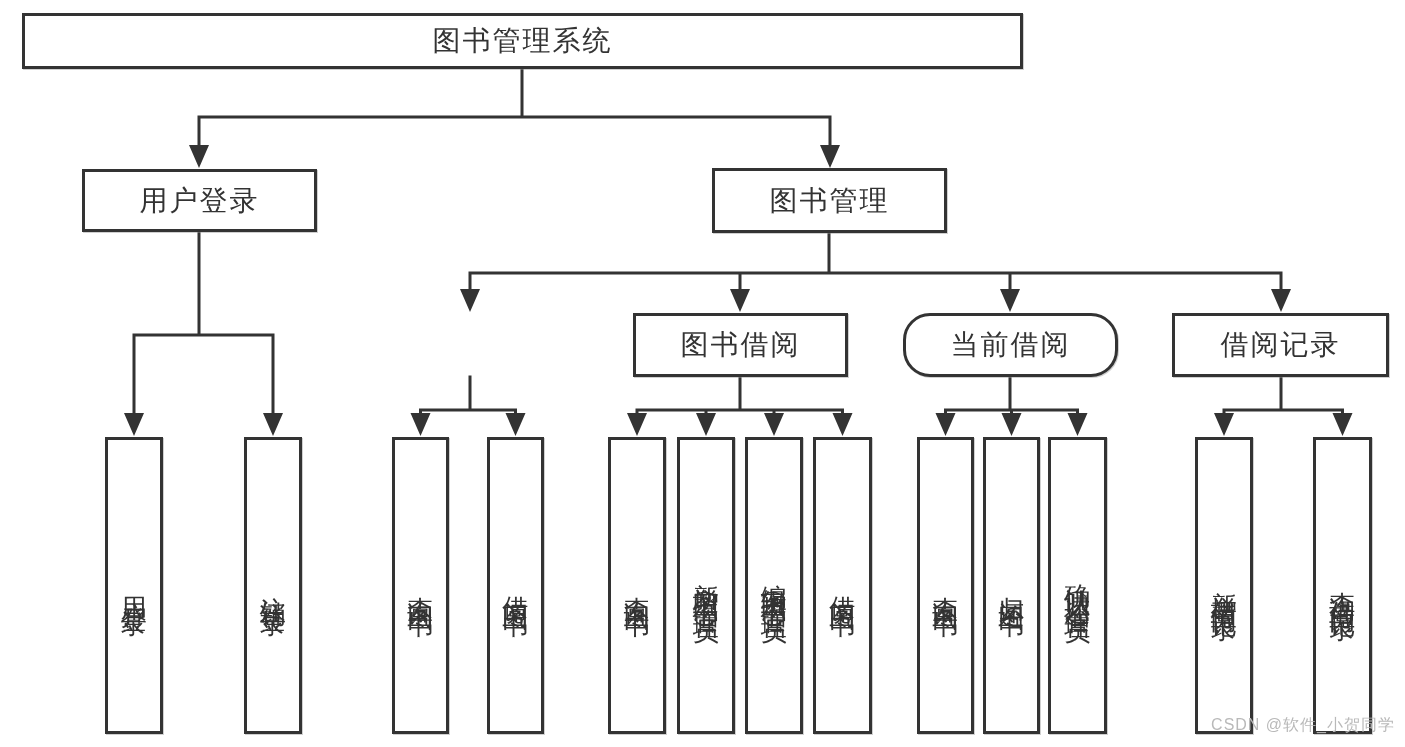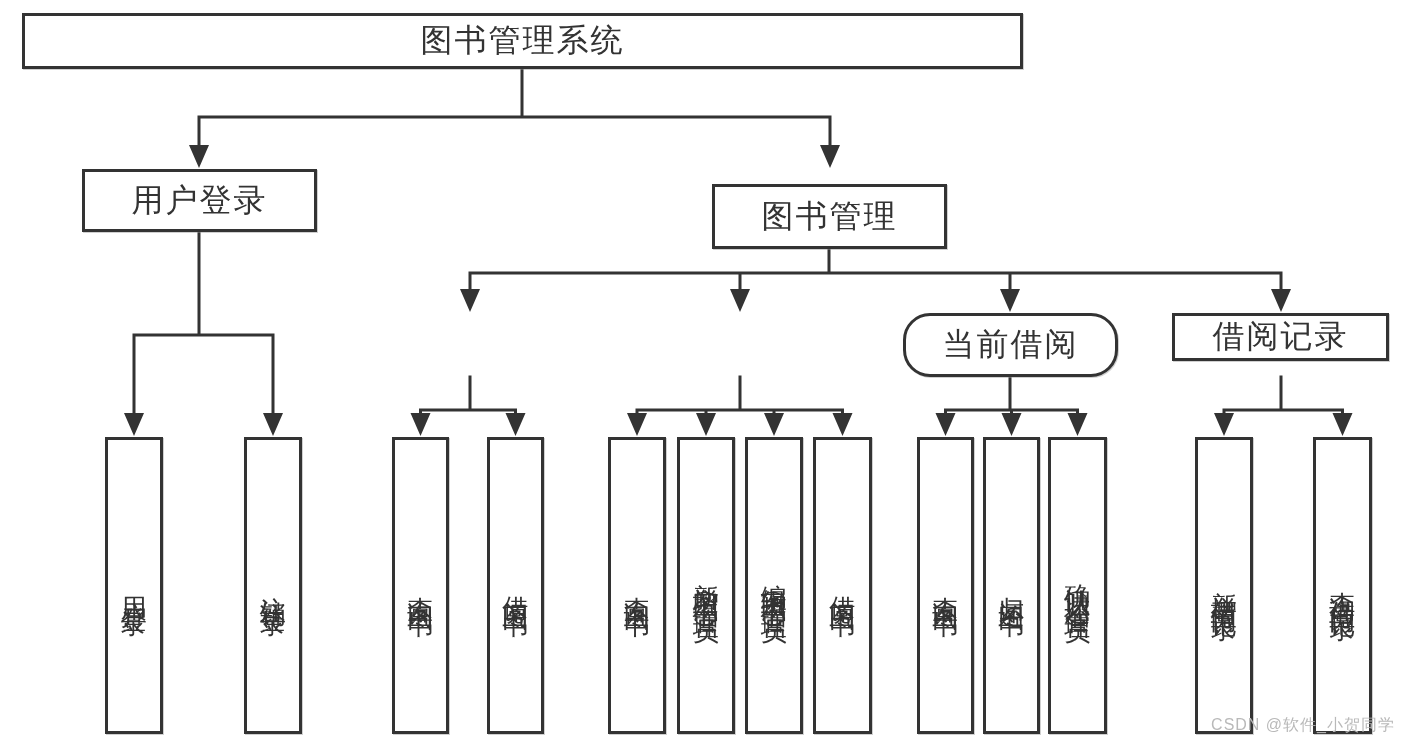--- a/index.html
+++ b/index.html
@@ -18,40 +18,40 @@
     box-sizing:border-box;
     border:3px solid #333333;
     background:#ffffff;
     display:flex;
     align-items:center;
     justify-content:center;
     color:#333333;
     box-shadow:1px 1px 0 rgba(150,150,150,0.45);
   }
   .hlabel{
-    font-size:32px;
+    font-size:28px;
     letter-spacing:2px;
     white-space:nowrap;
     color:#333333;
   }
   .leaf .vlabel{
     writing-mode:vertical-rl;
     text-orientation:mixed;
     font-size:26px;
     line-height:1.1;
     letter-spacing:5px;
     color:#333333;
   }
   #b-root {left:22px;  top:13px;  width:1001px;height:56px;}
   #b-login {left:82px;  top:169px; width:235px; height:63px;}
-  #b-manage{left:712px; top:168px; width:235px; height:65px;margin-top:16px;}
+  #b-manage{left:712px; top:168px; width:235px; height:65px;}
   #b-l3-0{left:362px; top:313px;width:215px;height:64px;}
   #b-l3-1{left:633px; top:313px;width:215px;height:64px;}
   #b-l3-2{left:903px; top:313px;width:215px;height:64px;border-radius:27px;}
-  #b-l3-3{left:1172px;top:313px;width:217px;height:48px;}
+  #b-l3-3{left:1172px;top:313px;width:217px;height:64px;}
   .leaf{top:437px;height:297px;}
   #lf-0 {left:105px; width:58px;}
   #lf-1 {left:244px; width:58px;}
   #lf-2 {left:392px; width:57px;}
   #lf-3 {left:487px; width:57px;}
   #lf-4 {left:608px; width:58px;}
   #lf-5 {left:677px; width:58px;}
   #lf-6 {left:745px; width:58px;}
   #lf-7 {left:813px; width:59px;}
   #lf-8 {left:917px; width:57px;}
@@ -134,20 +134,23 @@
     <span class="hlabel">图书管理系统</span>
   </div>
 
   <div class="box" id="b-login">
     <span class="hlabel">用户登录</span>
   </div>
   <div class="box" id="b-manage">
     <span class="hlabel">图书管理</span>
   </div>
 
+  <div class="box" id="b-l3-1">
+    <span class="hlabel">图书借阅</span>
+  </div>
   <div class="box" id="b-l3-2">
     <span class="hlabel">当前借阅</span>
   </div>
   <div class="box" id="b-l3-3">
     <span class="hlabel">借阅记录</span>
   </div>
 
   <div class="box leaf" id="lf-0">
     <span class="vlabel">用户登录</span>
   </div>

